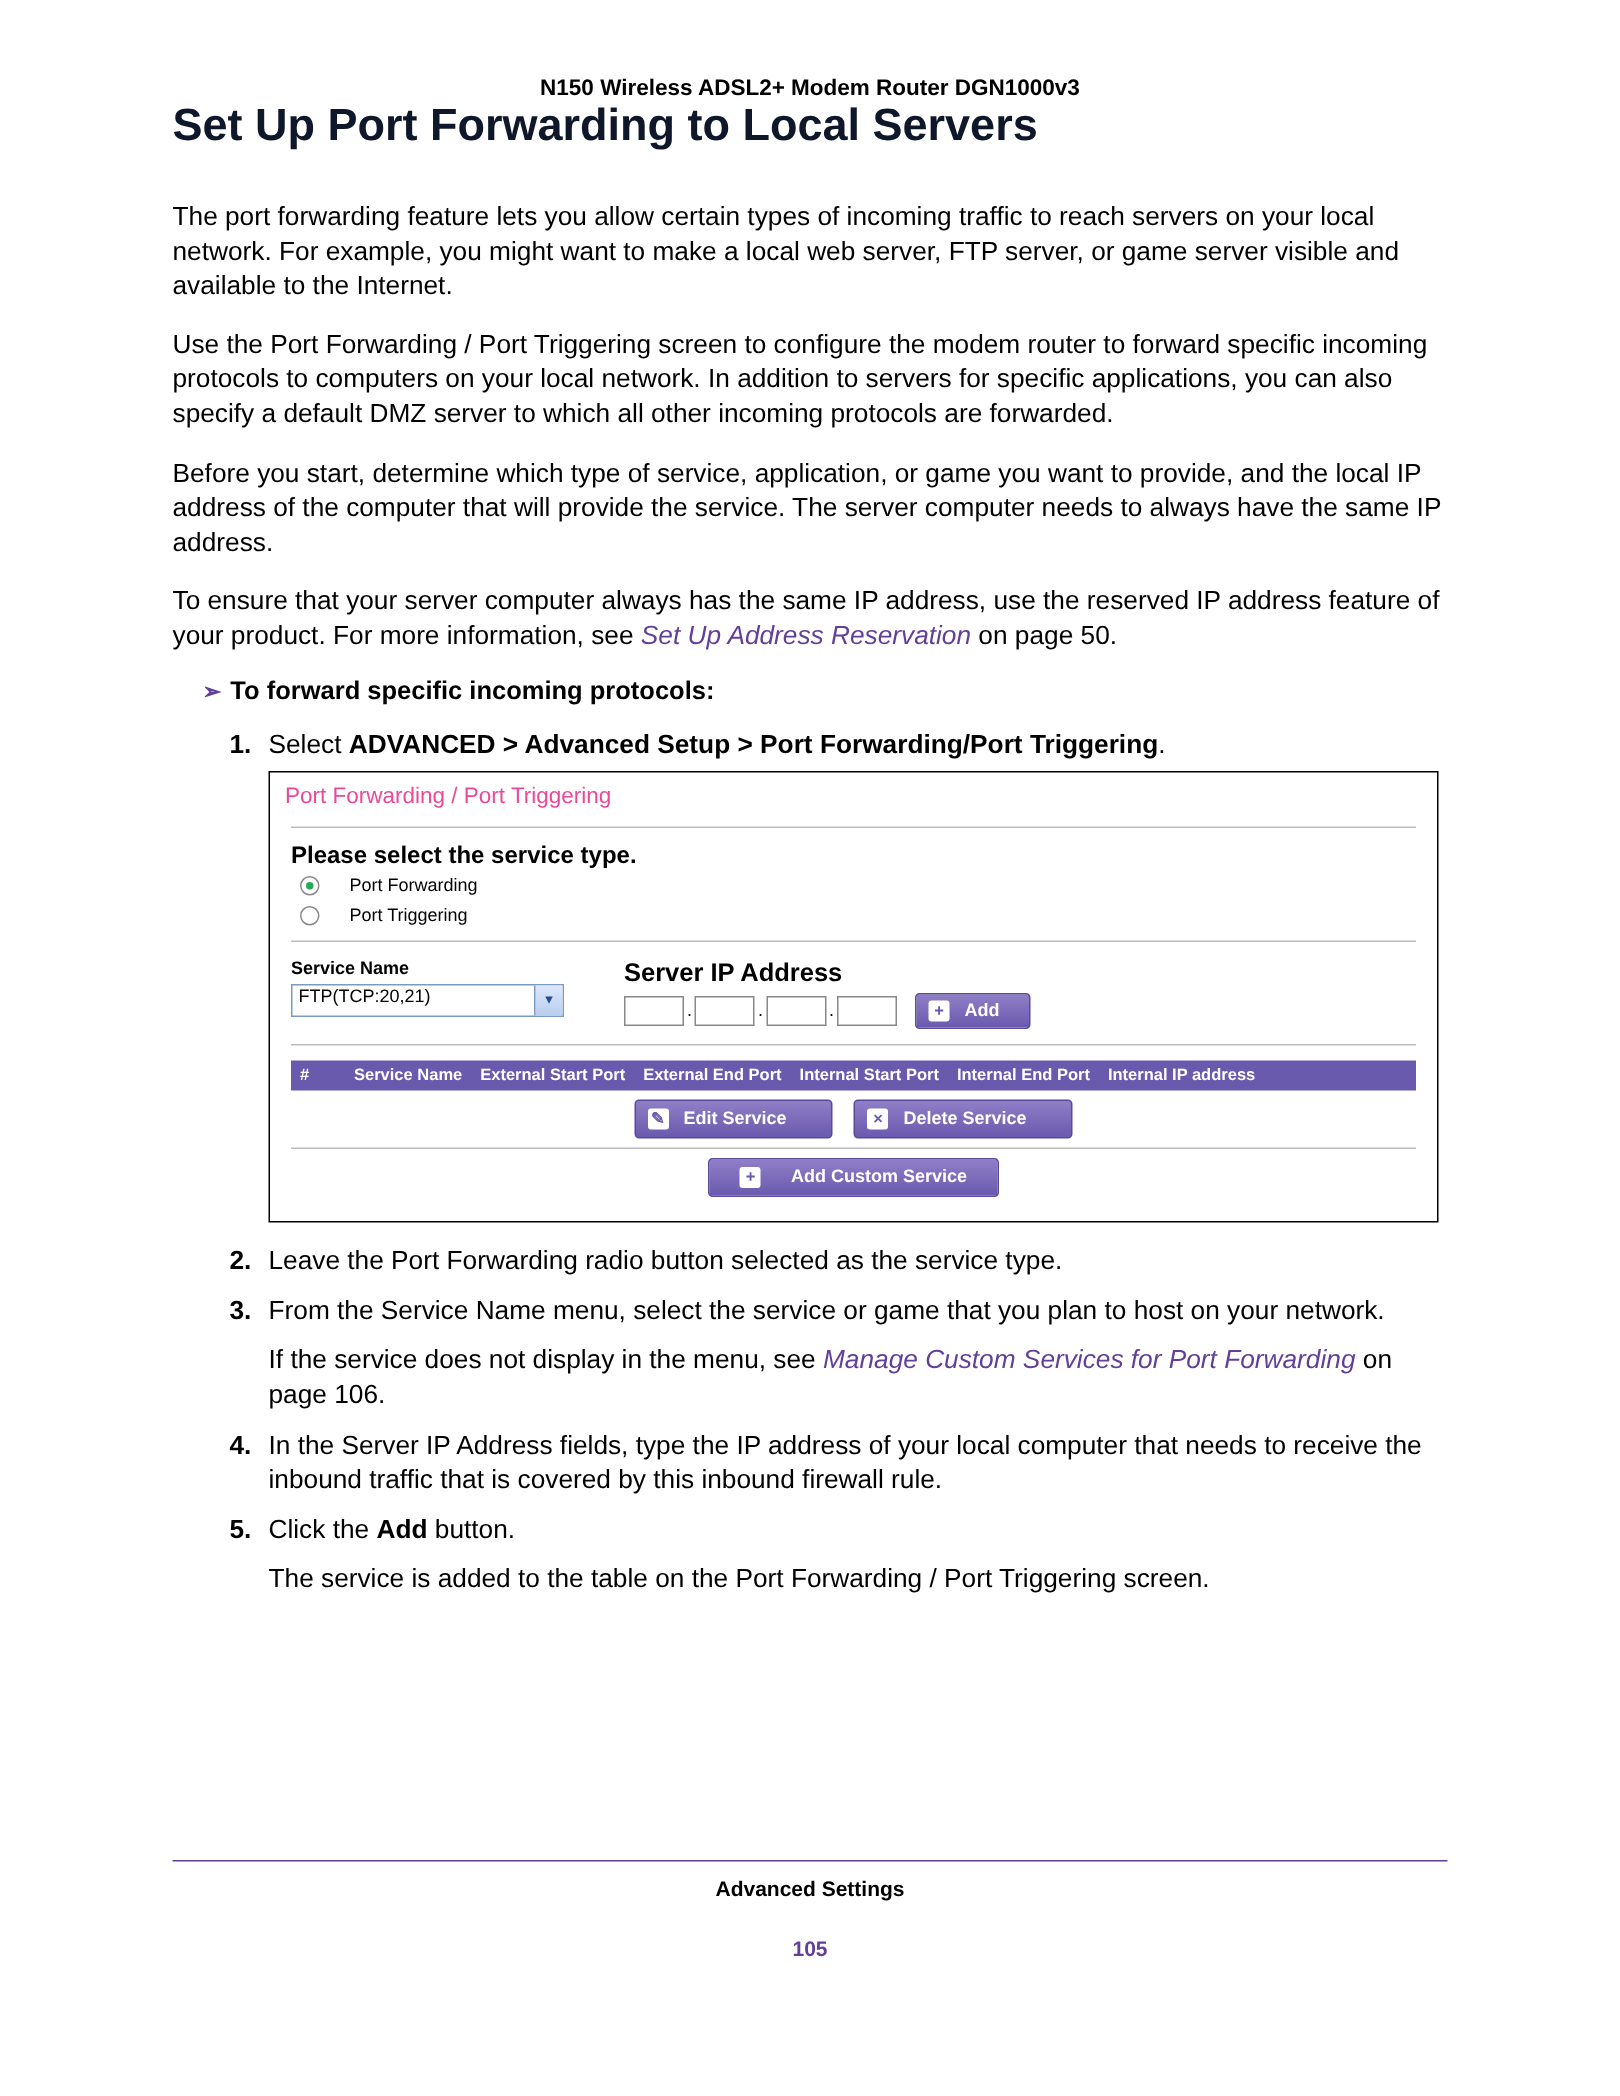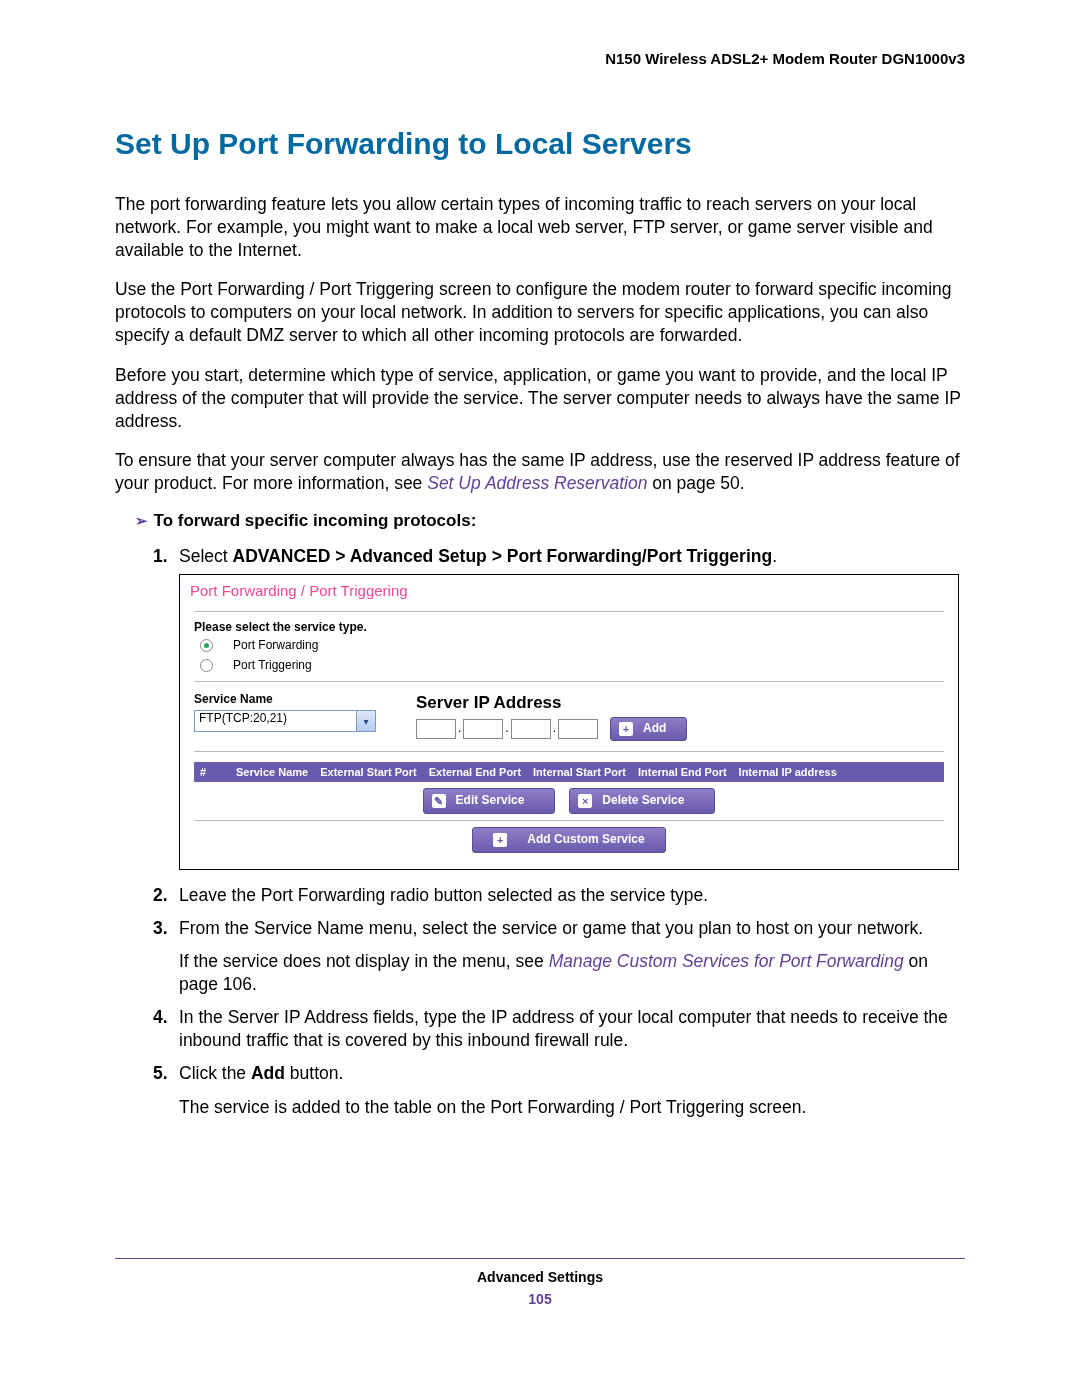--- a/index.html
+++ b/index.html
@@ -10,27 +10,26 @@
     background: #fff;
   }
   .page {
     width: 1080px;
     height: 1397px;
     padding: 50px 115px 30px 115px;
     box-sizing: border-box;
     position: relative;
   }
   .doc-header {
-    text-align: right;
+    text-align: center;
     font-weight: bold;
     font-size: 15px;
-    margin-bottom: 60px;
   }
   h1 {
-    color: #0369a1;
+    color: #0f172a;
     font-size: 30px;
     margin: 0 0 32px 0;
     font-weight: bold;
   }
   .para {
     font-size: 17.5px;
     line-height: 1.32;
     margin: 0 0 16px 0;
     color: #000;
   }
@@ -86,21 +85,21 @@
     font-size: 15px;
     padding: 4px 8px 10px 8px;
   }
   .shot hr {
     border: none;
     border-top: 1px solid #bbb;
     margin: 0 12px 8px 12px;
   }
   .shot .label {
     font-weight: bold;
-    font-size: 12px;
+    font-size: 16px;
     padding: 0 12px;
   }
   .radio-row {
     padding: 2px 18px;
     display: flex;
     align-items: center;
     gap: 20px;
   }
   .radio-row .radio {
     width: 11px; height: 11px; border: 1px solid #888; border-radius: 50%;
@@ -163,21 +162,21 @@
     position: absolute;
     bottom: 90px; left:115px; right:115px;
     border-top: 1.5px solid #623f99;
     padding-top: 10px;
     text-align: center;
     font-size: 14px;
     font-weight: bold;
   }
   .footer-rule .pg {
     color: #623f99;
-    margin-top: 6px;
+    margin-top: 24px;
     text-align: center;
   }
 </style>
 </head>
 <body>
 
 <div class="page">
 
   <div class="doc-header">N150 Wireless ADSL2+ Modem Router DGN1000v3</div>
 

